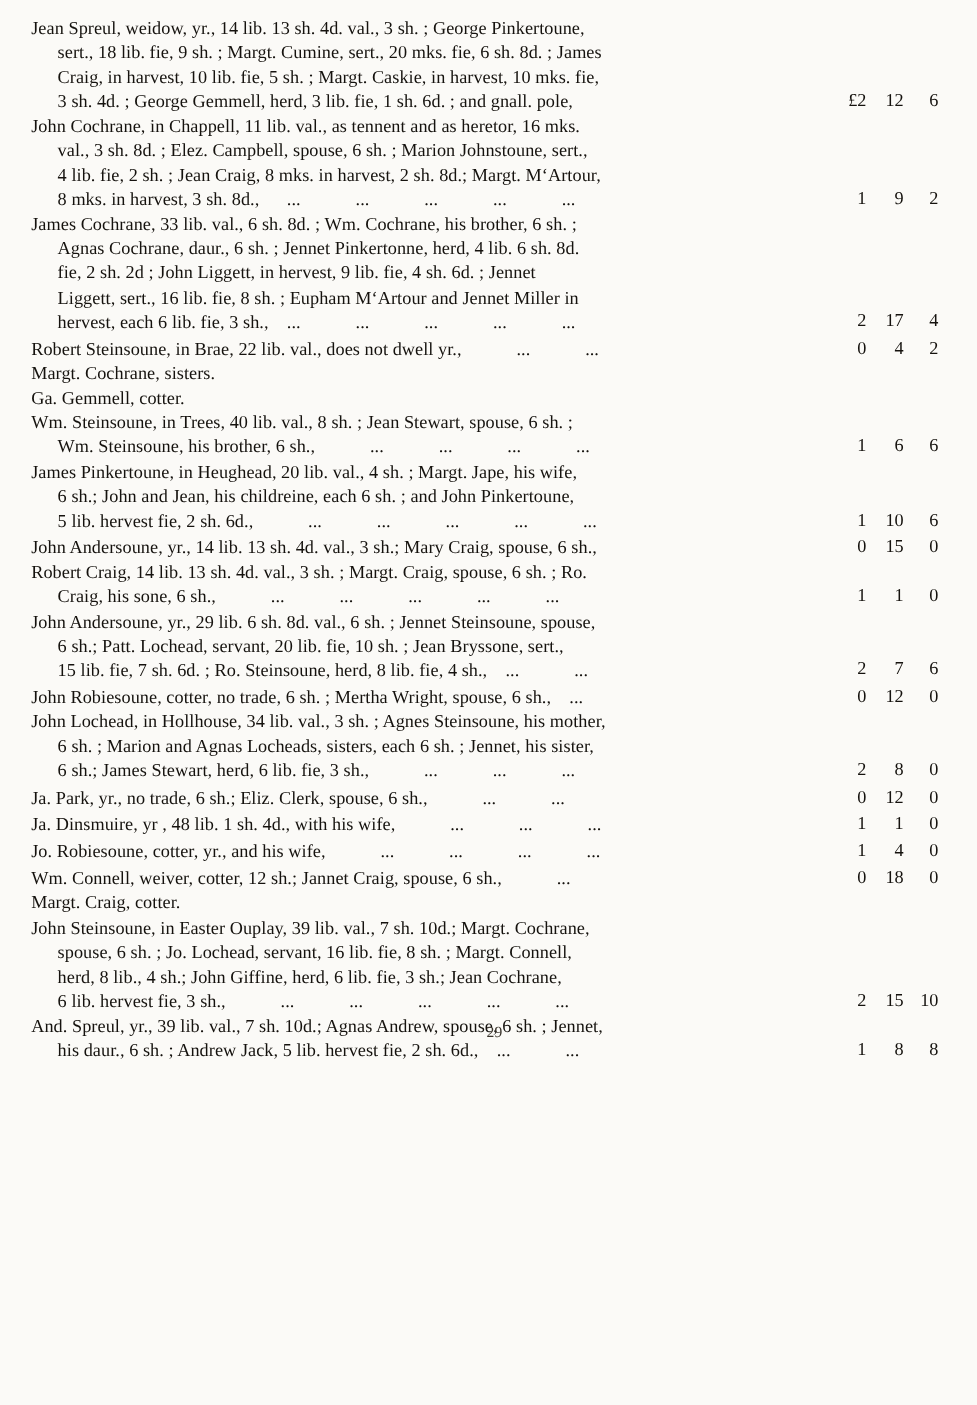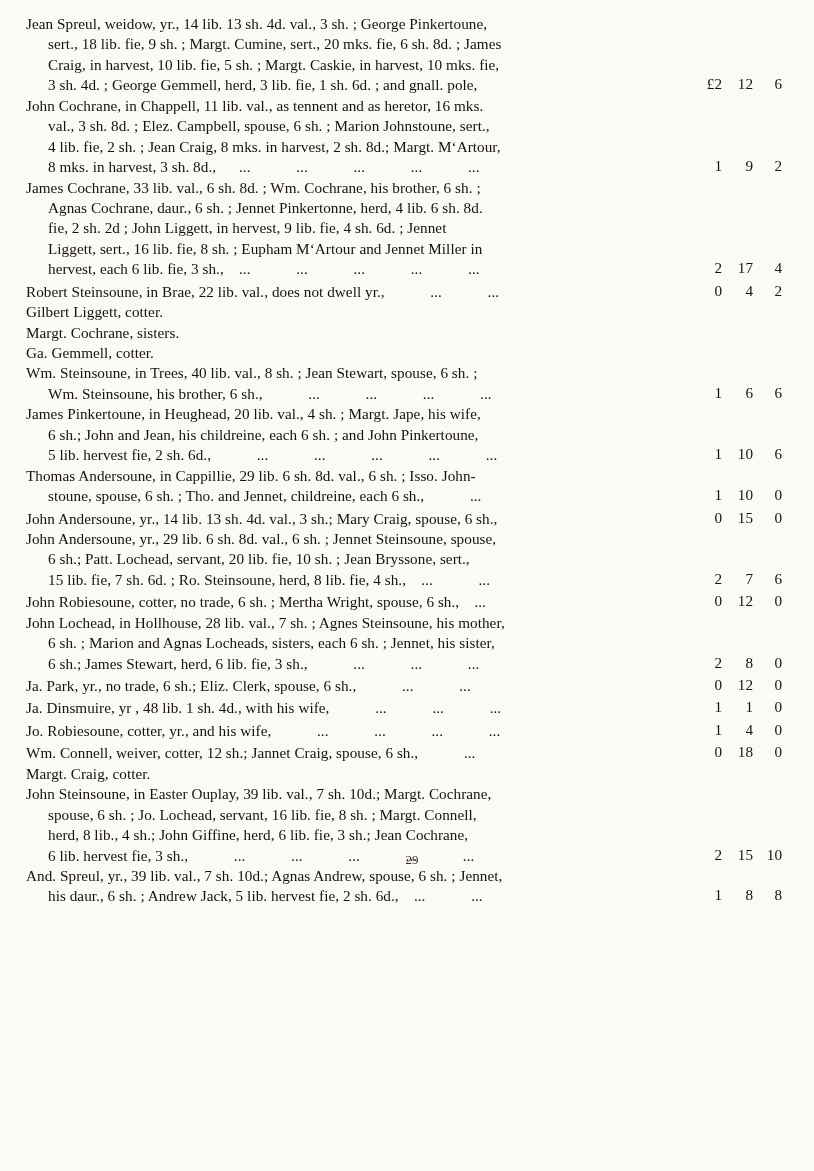--- a/index.html
+++ b/index.html
@@ -113,42 +113,34 @@
         <tr class="entry amt-row-bottom">
           <td class="entry-text">
             <span class="first">Robert Steinsoune, in Brae, 22 lib. val., does not dwell yr.,   ...   ...</span>
           </td>
           <td class="amt pounds">0</td>
           <td class="amt shillings">4</td>
           <td class="amt pence">2</td>
         </tr>
         <tr class="entry">
           <td class="entry-text">
-            <span class="first">Gilbert Liggett, cotter.</span>
+            <span class="first">Margt. Cochrane, sisters.</span>
           </td>
           <td class="amt pounds"></td>
           <td class="amt shillings"></td>
           <td class="amt pence"></td>
         </tr>
         <tr class="entry">
           <td class="entry-text">
-            <span class="first">Margt. Cochrane, sisters.</span>
+            <span class="first">Ga. Gemmell, cotter.</span>
           </td>
           <td class="amt pounds"></td>
           <td class="amt shillings"></td>
           <td class="amt pence"></td>
         </tr>
-        <tr class="entry">
-          <td class="entry-text">
-            <span class="first">Ga. Gemmell, cotter.</span>
-          </td>
-          <td class="amt pounds"></td>
-          <td class="amt shillings"></td>
-          <td class="amt pence"></td>
-        </tr>
         <tr class="entry amt-row-bottom">
           <td class="entry-text">
             <span class="first">Wm. Steinsoune, in Trees, 40 lib. val., 8 sh. ; Jean Stewart, spouse, 6 sh. ;</span>
             <span class="cont">Wm. Steinsoune, his brother, 6 sh.,   ...   ...   ...   ...</span>
           </td>
           <td class="amt pounds">1</td>
           <td class="amt shillings">6</td>
           <td class="amt pence">6</td>
         </tr>
         <tr class="entry amt-row-bottom">
@@ -156,33 +148,33 @@
             <span class="first">James Pinkertoune, in Heughead, 20 lib. val., 4 sh. ; Margt. Jape, his wife,</span>
             <span class="cont">6 sh.; John and Jean, his childreine, each 6 sh. ; and John Pinkertoune,</span>
             <span class="cont">5 lib. hervest fie, 2 sh. 6d.,   ...   ...   ...   ...   ...</span>
           </td>
           <td class="amt pounds">1</td>
           <td class="amt shillings">10</td>
           <td class="amt pence">6</td>
         </tr>
         <tr class="entry amt-row-bottom">
           <td class="entry-text">
-            <span class="first">Thomas Andersoune, in Cappillie, 29 lib. 6 sh. 8d. val., 6 sh. ; Isso. John-</span>
-            <span class="cont">stoune, spouse, 6 sh. ; Tho. and Jennet, childreine, each 6 sh.,   ...</span>
-          </td>
-          <td class="amt pounds">1</td>
-          <td class="amt shillings">10</td>
-          <td class="amt pence">0</td>
-        </tr>
-        <tr class="entry amt-row-bottom">
-          <td class="entry-text">
             <span class="first">John Andersoune, yr., 14 lib. 13 sh. 4d. val., 3 sh.; Mary Craig, spouse, 6 sh.,</span>
           </td>
           <td class="amt pounds">0</td>
           <td class="amt shillings">15</td>
+          <td class="amt pence">0</td>
+        </tr>
+        <tr class="entry amt-row-bottom">
+          <td class="entry-text">
+            <span class="first">Robert Craig, 14 lib. 13 sh. 4d. val., 3 sh. ; Margt. Craig, spouse, 6 sh. ; Ro.</span>
+            <span class="cont">Craig, his sone, 6 sh.,   ...   ...   ...   ...   ...</span>
+          </td>
+          <td class="amt pounds">1</td>
+          <td class="amt shillings">1</td>
           <td class="amt pence">0</td>
         </tr>
         <tr class="entry amt-row-bottom">
           <td class="entry-text">
             <span class="first">John Andersoune, yr., 29 lib. 6 sh. 8d. val., 6 sh. ; Jennet Steinsoune, spouse,</span>
             <span class="cont">6 sh.; Patt. Lochead, servant, 20 lib. fie, 10 sh. ; Jean Bryssone, sert.,</span>
             <span class="cont">15 lib. fie, 7 sh. 6d. ; Ro. Steinsoune, herd, 8 lib. fie, 4 sh., ...   ...</span>
           </td>
           <td class="amt pounds">2</td>
           <td class="amt shillings">7</td>
@@ -191,21 +183,21 @@
         <tr class="entry amt-row-bottom">
           <td class="entry-text">
             <span class="first">John Robiesoune, cotter, no trade, 6 sh. ; Mertha Wright, spouse, 6 sh., ...</span>
           </td>
           <td class="amt pounds">0</td>
           <td class="amt shillings">12</td>
           <td class="amt pence">0</td>
         </tr>
         <tr class="entry amt-row-bottom">
           <td class="entry-text">
-            <span class="first">John Lochead, in Hollhouse, 28 lib. val., 7 sh. ; Agnes Steinsoune, his mother,</span>
+            <span class="first">John Lochead, in Hollhouse, 34 lib. val., 3 sh. ; Agnes Steinsoune, his mother,</span>
             <span class="cont">6 sh. ; Marion and Agnas Locheads, sisters, each 6 sh. ; Jennet, his sister,</span>
             <span class="cont">6 sh.; James Stewart, herd, 6 lib. fie, 3 sh.,   ...   ...   ...</span>
           </td>
           <td class="amt pounds">2</td>
           <td class="amt shillings">8</td>
           <td class="amt pence">0</td>
         </tr>
         <tr class="entry amt-row-bottom">
           <td class="entry-text">
             <span class="first">Ja. Park, yr., no trade, 6 sh.; Eliz. Clerk, spouse, 6 sh.,   ...   ...</span>

